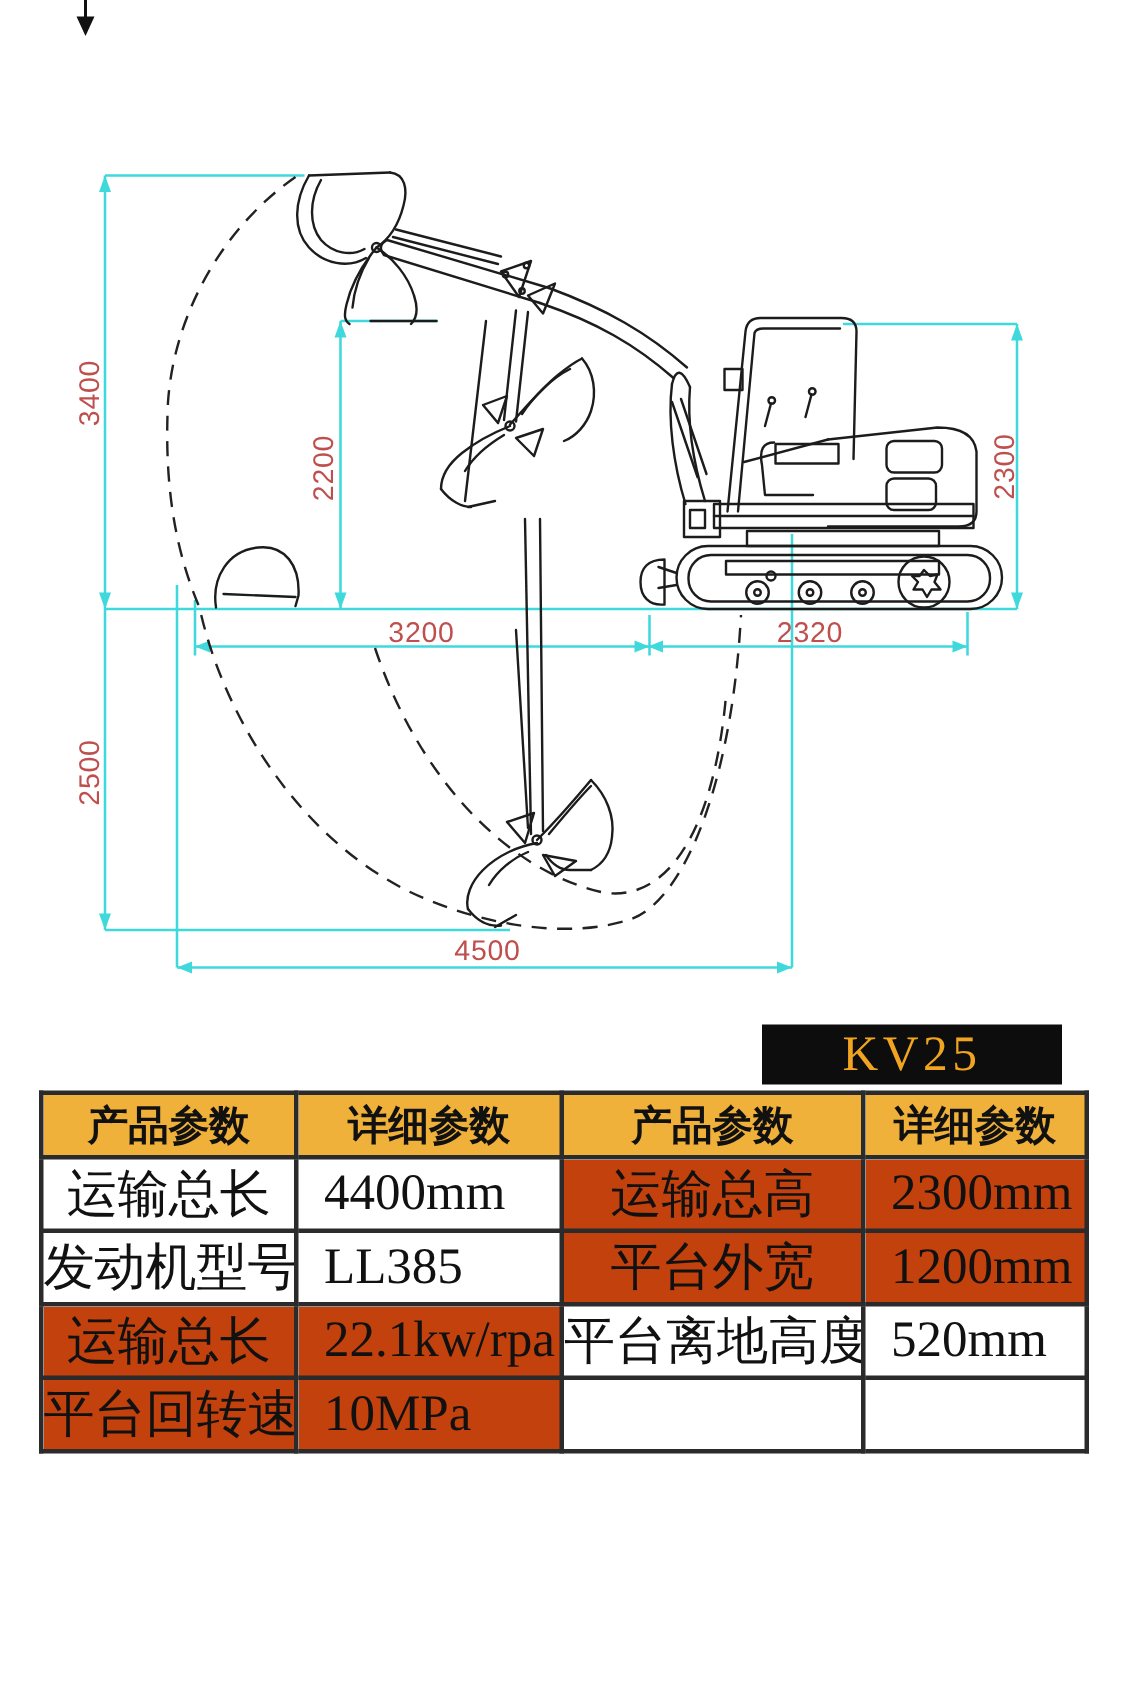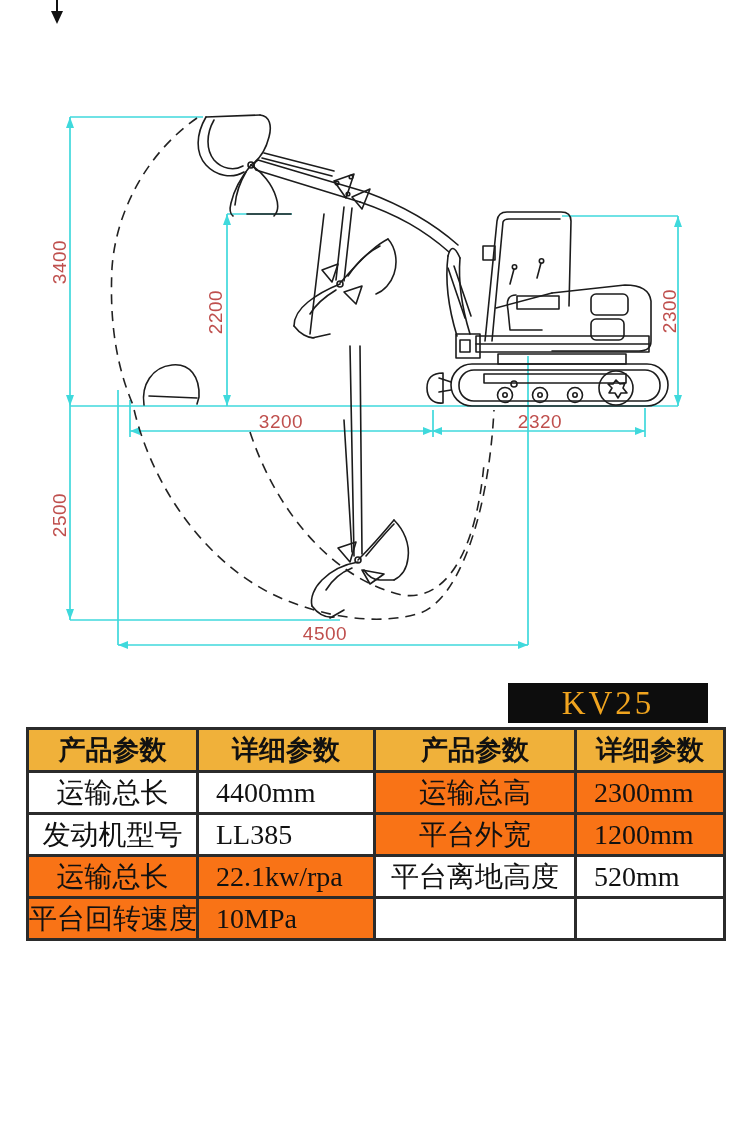--- a/index.html
+++ b/index.html
@@ -7,24 +7,24 @@
     font-family:"Liberation Serif","DejaVu Serif",serif; }
   #diagram { position:absolute; left:0; top:0; }
   .dim-text { font-family:"Liberation Sans","DejaVu Sans",sans-serif; font-size:19px; fill:#bf4f4d; letter-spacing:0.5px; }
   #model-banner { position:absolute; left:508px; top:683px; width:200px; height:40px; background:#0d0d0d;
     display:flex; align-items:center; justify-content:center; }
   #model-banner span { color:#f0a41f; font-size:33px; letter-spacing:3px; font-weight:500; }
   #spec-table { position:absolute; left:26px; top:727px; width:697px; border-collapse:collapse; table-layout:fixed; }
   #spec-table col.c1{width:170px;} #spec-table col.c2{width:177px;} #spec-table col.c3{width:201px;} #spec-table col.c4{width:149px;}
   #spec-table th, #spec-table td { border:3px solid #2b2b2b; overflow:hidden; white-space:nowrap; }
   #spec-table th { height:43px; background:#f0b13a; font-size:27px; font-weight:bold; color:#111; text-align:center; }
-  #spec-table td { height:42px; font-size:28px; color:#111; }
+  #spec-table td { height:42px; font-size:34px; color:#111; }
   td.lbl { text-align:center; font-size:24px; }
   td.val { text-align:left; padding-left:17px; font-size:26px;margin-top:20px; }
-  td.w { background:#ffffff; } td.g { background:#f97316; }
+  td.w { background:#ffffff; } td.g { background:#c2410c; }
 </style>
 </head>
 <body>
 
 <svg id="diagram" width="750" height="700" viewBox="0 0 750 700" xmlns="http://www.w3.org/2000/svg">
 
   <g stroke="#111" stroke-width="2" fill="#111">
     <line x1="57" y1="0" x2="57" y2="12"></line>
     <polygon points="51,11 63,11 57,24" stroke="none"></polygon>
   </g>

